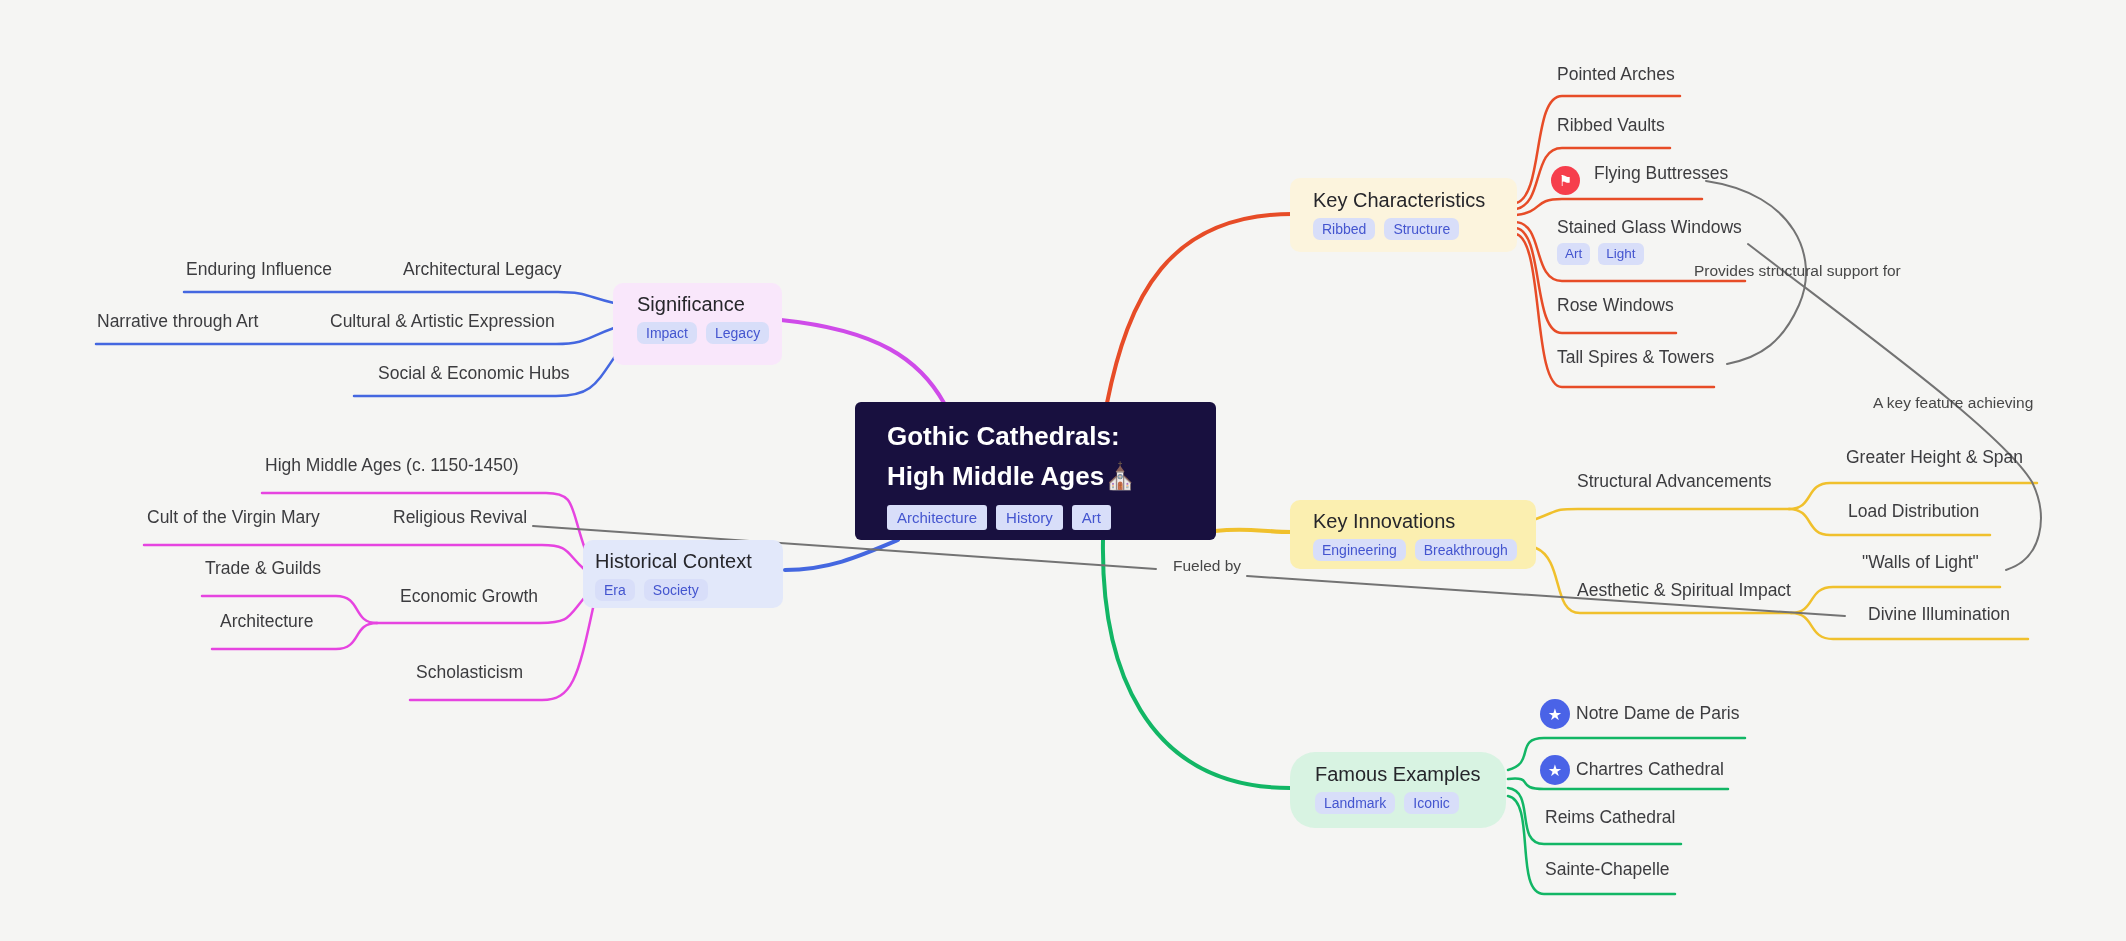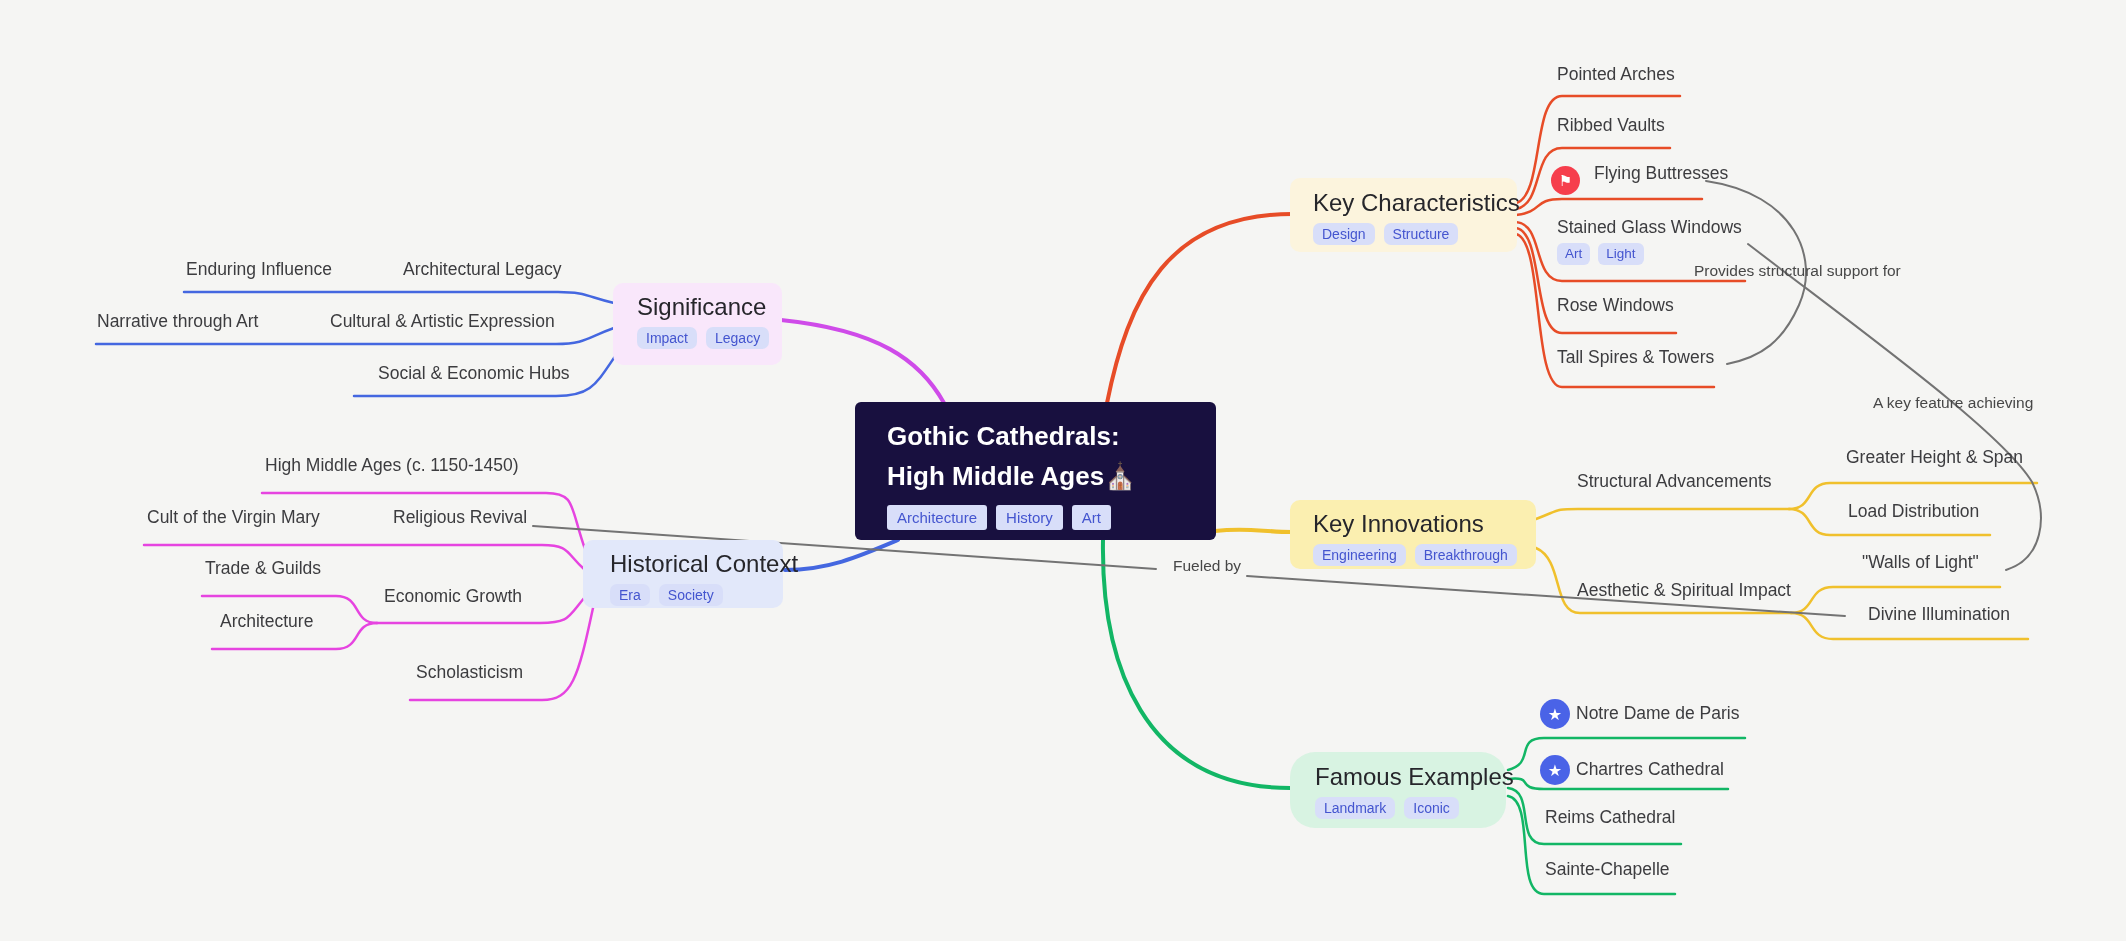--- a/index.html
+++ b/index.html
@@ -10,21 +10,21 @@
   .sw4{stroke-width:4px !important;}
   .st-red{stroke:var(--red);}
   .st-yellow{stroke:var(--yellow);}
   .st-green{stroke:var(--green);}
   .st-blue{stroke:var(--blue);}
   .st-magenta{stroke:var(--magenta);}
   .st-pink{stroke:var(--pink);}
   .st-gray{stroke:var(--gray);stroke-width:2px !important;}
   .arrow-fill{fill:var(--gray);}
   .node{position:absolute;border-radius:10px;box-sizing:border-box;}
-  .node-title{font-size:24px;color:var(--text_dark);white-space:nowrap;}
+  .node-title{font-size:20px;color:var(--text_dark);white-space:nowrap;}
   .badges{display:flex;gap:9px;margin-top:6px;}
   .badge{background:var(--badge_bg);color:var(--badge_text);font-size:14px;line-height:1;padding:4px 9px;border-radius:7px;white-space:nowrap;}
   .label{position:absolute;font-size:17.5px;color:var(--text_child);white-space:nowrap;}
   .linklabel{position:absolute;font-size:15.5px;color:var(--text_link);white-space:nowrap;}
   .minibadges{position:absolute;display:flex;gap:8px;}
   .minibadge{background:var(--badge_bg);color:var(--badge_text);font-size:13.5px;line-height:1;padding:4px 8px;border-radius:6px;}
   .icon-circle{position:absolute;border-radius:50%;color:#fff;display:flex;align-items:center;justify-content:center;}
   #center-node{left:855px;top:402px;width:361px;height:138px;background:var(--center_bg);border-radius:6px;padding:14px 0 0 32px;}
   #center-node .ctitle{font-size:26px;font-weight:bold;color:#ffffff;line-height:40px;white-space:nowrap;}
   #center-node .badge{font-size:15px;padding:5px 10px;border-radius:3px;}
@@ -90,21 +90,21 @@
     <div class="badges">
       <span class="badge">Architecture</span>
       <span class="badge">History</span>
       <span class="badge">Art</span>
     </div>
   </div>
 
   <div class="node" style="left:1290px;top:178px;width:227px;height:74px;background:var(--char_bg);padding:11px 0 0 23px;">
     <div class="node-title">Key Characteristics</div>
     <div class="badges">
-      <span class="badge">Design</span>
+      <span class="badge">Ribbed</span>
       <span class="badge">Structure</span>
     </div>
   </div>
 
   <div class="node" style="left:1290px;top:500px;width:246px;height:69px;background:var(--innov_bg);padding:10px 0 0 23px;">
     <div class="node-title">Key Innovations</div>
     <div class="badges">
       <span class="badge">Engineering</span>
       <span class="badge">Breakthrough</span>
     </div>
@@ -119,21 +119,21 @@
   </div>
 
   <div class="node" style="left:613px;top:283px;width:169px;height:82px;background:var(--signif_bg);padding:10px 0 8px 24px;">
     <div class="node-title">Significance</div>
     <div class="badges">
       <span class="badge">Impact</span>
       <span class="badge">Legacy</span>
     </div>
   </div>
 
-  <div class="node" style="left:583px;top:540px;width:200px;height:68px;background:var(--hist_bg);padding:10px 0 0 27px;">
+  <div class="node" style="left:583px;top:540px;width:200px;height:68px;background:var(--hist_bg);padding:10px 0 0 12px;">
     <div class="node-title">Historical Context</div>
     <div class="badges">
       <span class="badge">Era</span>
       <span class="badge">Society</span>
     </div>
   </div>
 
   <div class="label" style="left:1557px;top:64px;">Pointed Arches</div>
   <div class="label" style="left:1557px;top:115px;">Ribbed Vaults</div>
   <div class="icon-circle" style="left:1551px;top:166px;width:29px;height:29px;background:var(--icon_red);font-size:15px;">
@@ -169,21 +169,21 @@
   <div class="label" style="left:186px;top:259px;">Enduring Influence</div>
   <div class="label" style="left:403px;top:259px;">Architectural Legacy</div>
   <div class="label" style="left:97px;top:311px;">Narrative through Art</div>
   <div class="label" style="left:330px;top:311px;">Cultural &amp; Artistic Expression</div>
   <div class="label" style="left:378px;top:363px;">Social &amp; Economic Hubs</div>
 
   <div class="label" style="left:265px;top:455px;">High Middle Ages (c. 1150-1450)</div>
   <div class="label" style="left:147px;top:507px;">Cult of the Virgin Mary</div>
   <div class="label" style="left:393px;top:507px;">Religious Revival</div>
   <div class="label" style="left:205px;top:558px;">Trade &amp; Guilds</div>
-  <div class="label" style="left:384px;top:586px;">Economic Growth</div>
+  <div class="label" style="left:400px;top:586px;">Economic Growth</div>
   <div class="label" style="left:220px;top:611px;">Architecture</div>
   <div class="label" style="left:416px;top:662px;">Scholasticism</div>
 
   <div class="linklabel" style="left:1694px;top:262px;">Provides structural support for</div>
   <div class="linklabel" style="left:1873px;top:394px;">A key feature achieving</div>
   <div class="linklabel" style="left:1173px;top:557px;">Fueled by</div>
 
 </div>
 
 </body></html>

